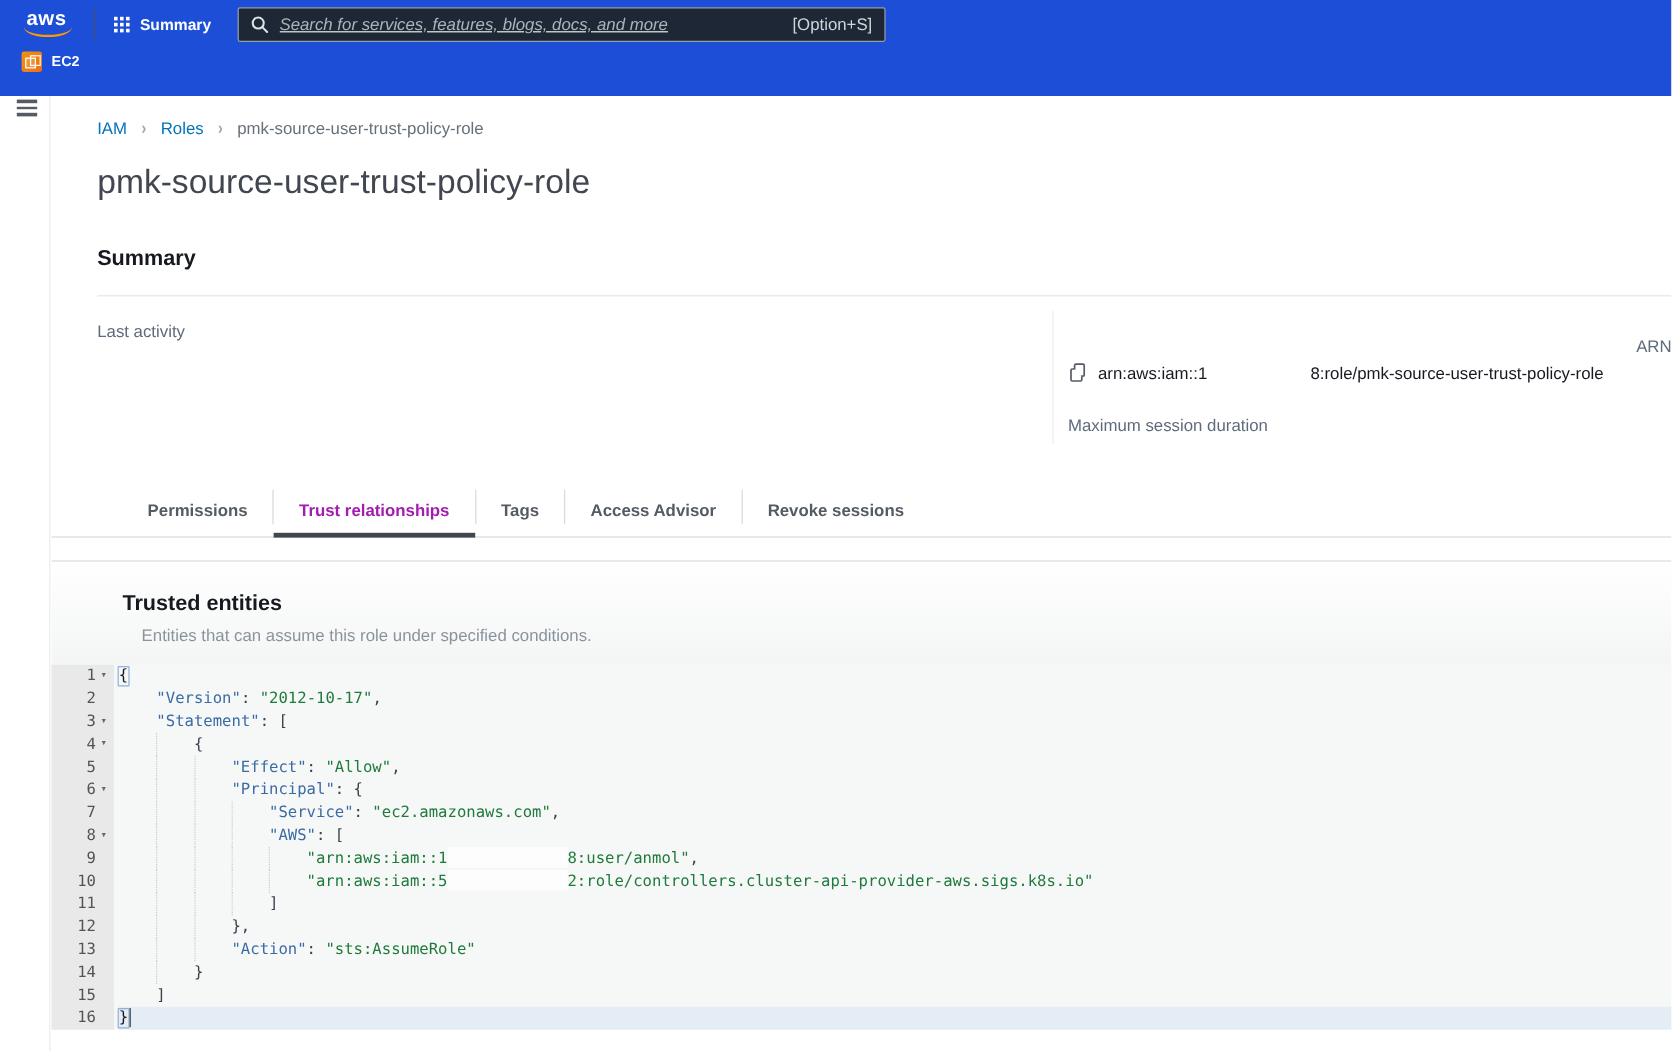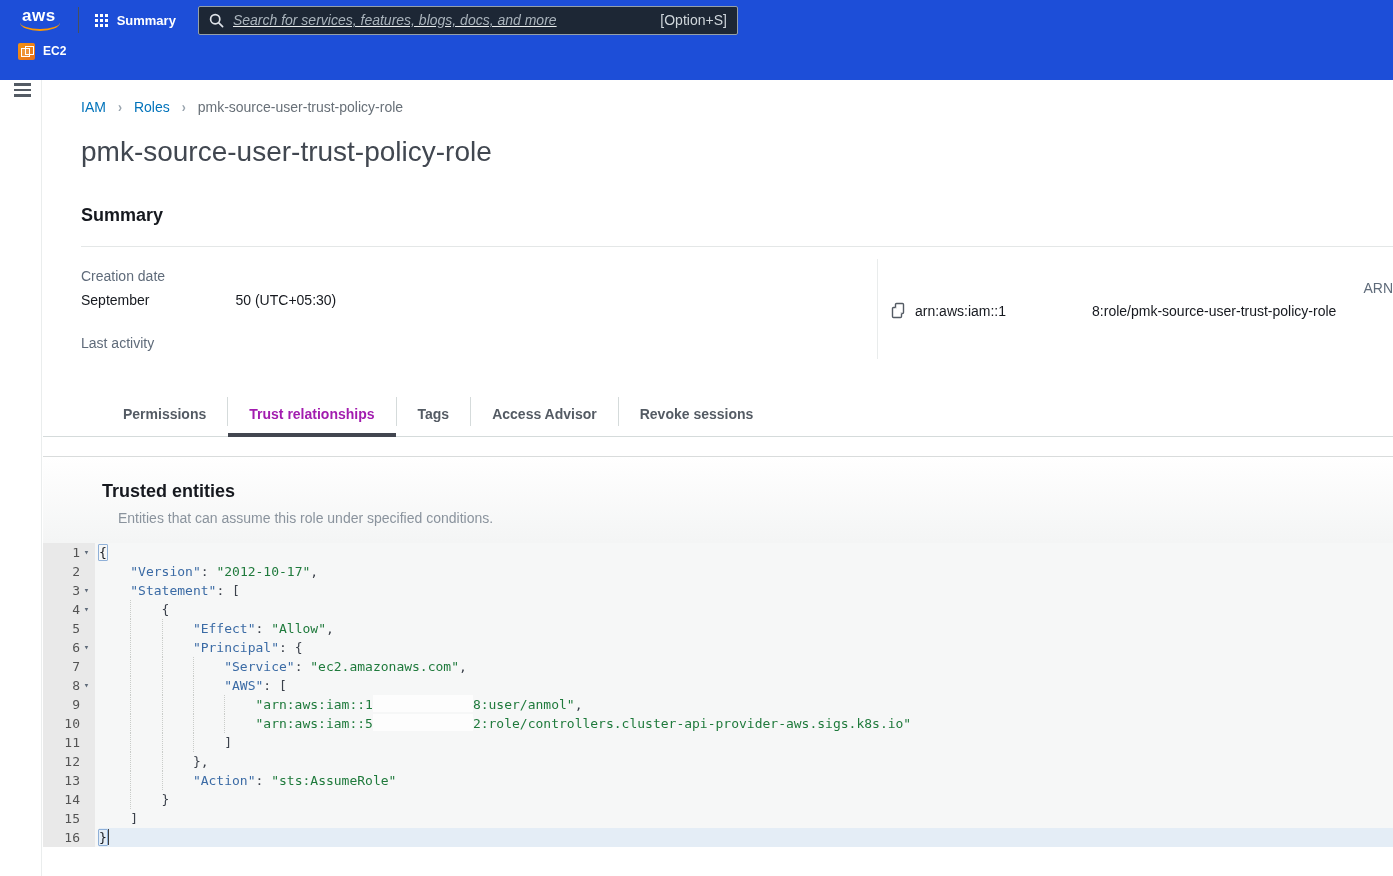--- a/index.html
+++ b/index.html
@@ -158,45 +158,40 @@
     </nav>
 
     <h1 class="page-title">pmk-source-user-trust-policy-role</h1>
 
     <h2 class="summary-heading">Summary</h2>
     <hr class="summary-hr">
 
     <div class="summary-cols">
       <div class="sum-left">
         <div class="field-group">
-          <div class="field-label">Creation date</div>
-          <div class="field-value">
-            <span>September</span><span class="redact-gap"></span><span>50 (UTC+05:30)</span>
-          </div>
-        </div>
-        <div class="field-group">
           <div class="field-label">Last activity</div>
         </div>
       </div>
       <div class="sum-right">
         <div class="field-group">
           <div class="field-label">ARN</div>
           <div class="field-value arn-row">
             <span class="copy-icon">
               <svg width="16" height="17" viewBox="0 0 16 17">
                 <rect x="5.5" y="1.5" width="8" height="10" rx="1" fill="none" stroke="#545b64" stroke-width="1.4"></rect>
                 <path d="M5.5 5.5 H3.5 a1 1 0 0 0 -1 1 V14.5 a1 1 0 0 0 1 1 H10.5 a1 1 0 0 0 1 -1 V11.5" fill="#fff" stroke="#545b64" stroke-width="1.4"></path>
               </svg>
             </span>
             <span>
               <span>arn:aws:iam::1</span><span class="redact-gap"></span><span>8:role/pmk-source-user-trust-policy-role</span>
             </span>
           </div>
         </div>
         <div class="field-group">
+          <div class="field-label">Maximum session duration</div>
         </div>
       </div>
     </div>
 
     <div class="tabs-row">
         <button class="tab">Permissions</button>
         <span class="tab-sep"></span>
         <button class="tab active">Trust relationships</button>
         <span class="tab-sep"></span>
         <button class="tab">Tags</button>

